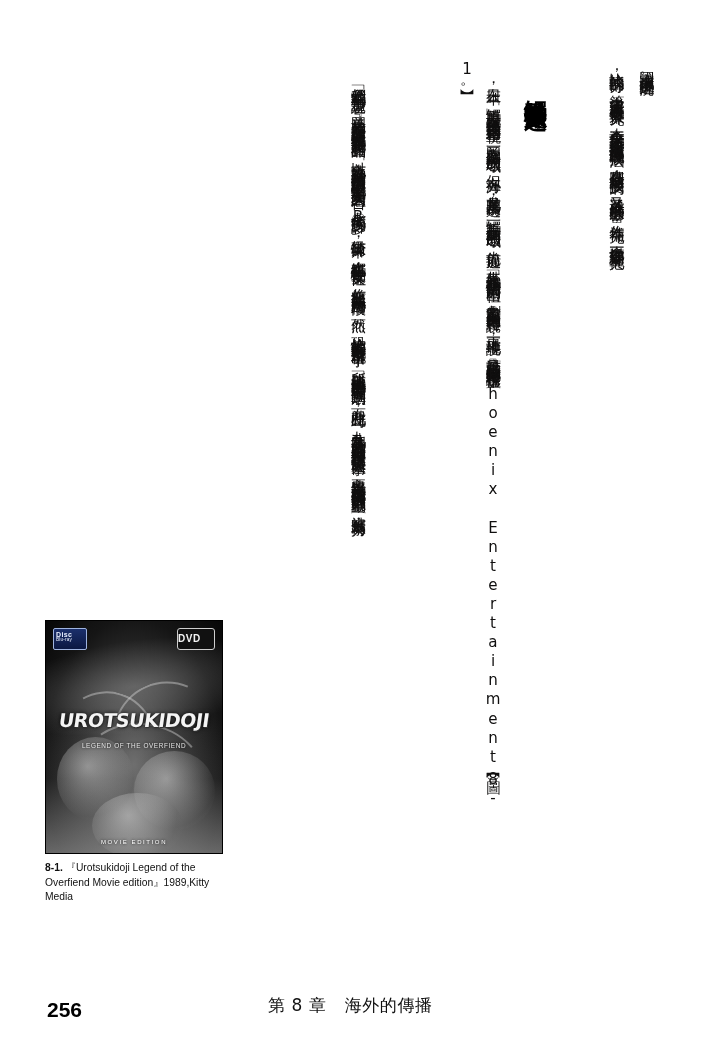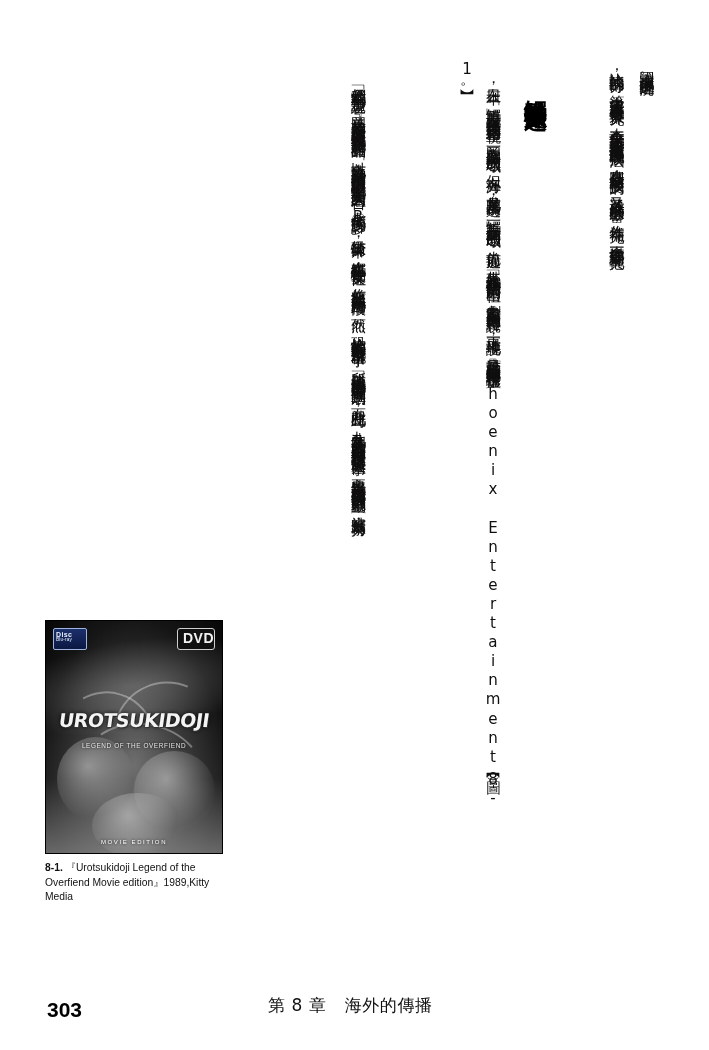--- a/index.html
+++ b/index.html
@@ -123,22 +123,22 @@
   .cover .dvd-logo {
     position: absolute;
     right: 7px; top: 7px;
     width: 36px; height: 20px;
     background: #111;
     border: 1px solid #cfcfcf;
     border-radius: 3px;
     color: #f2f2f2;
     font-family: "Liberation Sans", sans-serif;
     font-weight: bold;
-    font-size: 14px;
-    text-align: right;
+    font-size: 10px;
+    text-align: left;
     line-height: 19px;
     letter-spacing: .5px;
   }
   .cover .maintitle {
     position: absolute;
     left: 0; right: 0;
     top: 38%;
     text-align: center;
     color: #f4f4f4;
     font-family: "DejaVu Sans", sans-serif;
@@ -242,19 +242,19 @@
       <div class="subtitle">LEGEND OF THE
 OVERFIEND</div>
       <div class="edition">MOVIE EDITION</div>
     </div>
     <div class="caption">
       <span class="num">8-1.</span>
       <span>『Urotsukidoji Legend of the Overfiend Movie edition』1989,Kitty Media</span>
     </div>
   </div>
 
-  <div class="folio">303</div>
+  <div class="folio">256</div>
   <div class="runhead">
     <span>第 8 章</span>
     <span>海外的傳播</span>
   </div>
 
 </div>
 
 </body></html>

